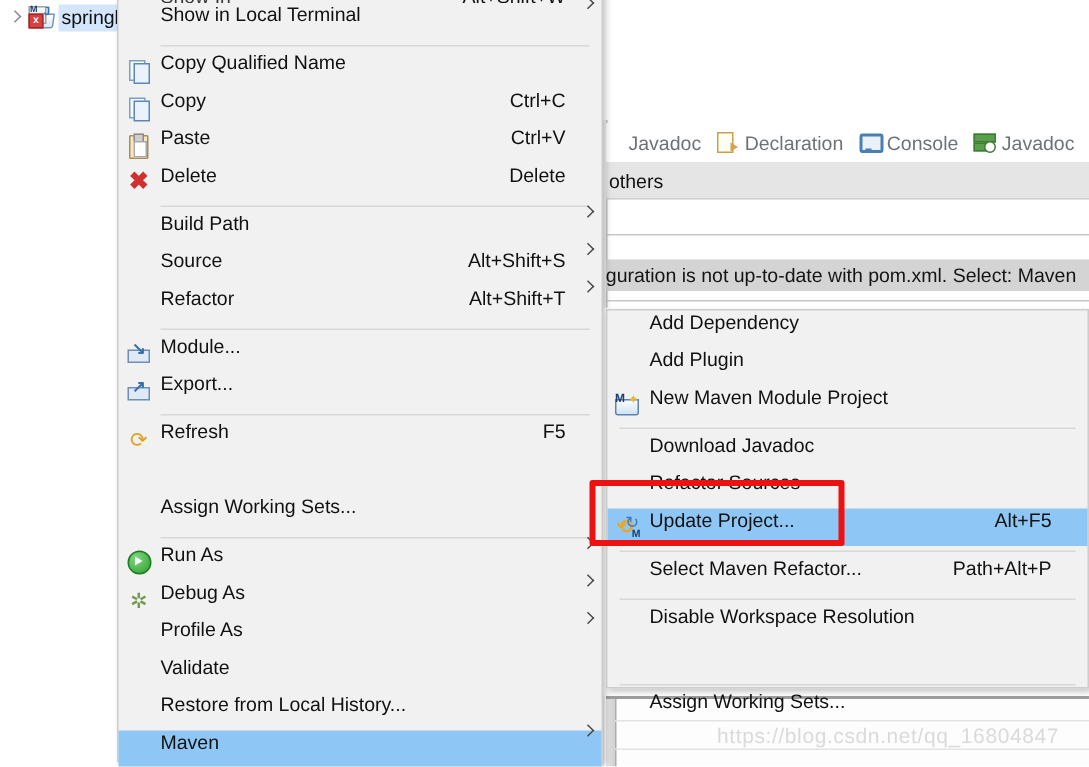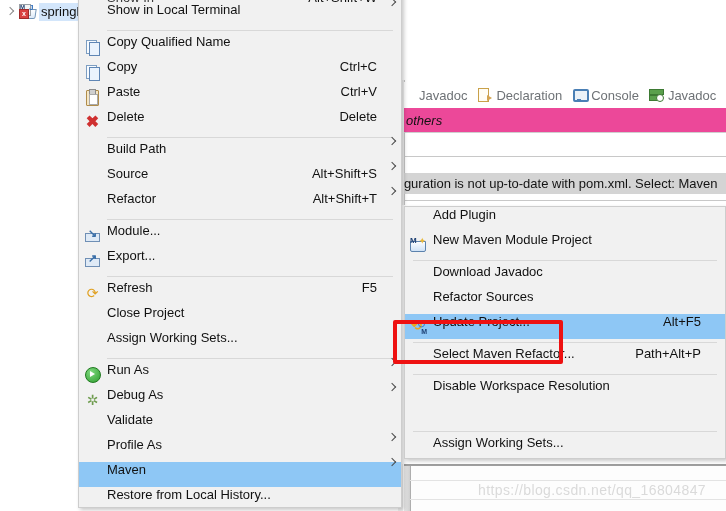--- a/index.html
+++ b/index.html
@@ -163,25 +163,24 @@
   .ic-partial .p1 {
     position: absolute; left: 0; top: 1px;
     width: 6px; height: 12px;
     background: #cfe0f2; border: 1px solid #5d87b5;
   }
 
   #view-header-row {
     position: absolute;
     left: 404px; top: 108px;
     right: 0; height: 24px;
-    background: #ec4899;
+    background: #e5e5e5;
     border-bottom: 1px solid #cfcfcf;
     display: flex;
     align-items: center;
-    font-style: italic;
   }
   #others-label {
     font-size: 13px;
     color: #111;
     padding-left: 2px;
   }
   #collapse-chev {
     position: absolute;
     left: 185px; top: 129px;
     width: 14px; height: 10px;
@@ -630,21 +629,20 @@
     <span class="gut">
       <span class="mico ic-refresh">⟳</span>
     </span>
     <span class="lbl">Refresh</span>
     <span class="acc">F5</span>
     <span class="arw"></span>
   </div>
 
   <div class="mi">
     <span class="gut"></span>
-    <span class="lbl">Close Project</span>
     <span class="acc"></span>
     <span class="arw"></span>
   </div>
 
   <div class="mi">
     <span class="gut"></span>
     <span class="lbl">Assign Working Sets...</span>
     <span class="acc"></span>
     <span class="arw"></span>
   </div>
@@ -667,50 +665,56 @@
     <span class="gut">
       <span class="mico ic-debug">✲</span>
     </span>
     <span class="lbl">Debug As</span>
     <span class="acc"></span>
     <span class="arw on"></span>
   </div>
 
   <div class="mi">
     <span class="gut"></span>
+    <span class="lbl">Profile As</span>
+    <span class="acc"></span>
+    <span class="arw on"></span>
+  </div>
+
+  <div class="mi">
+    <span class="gut"></span>
     <span class="lbl">Validate</span>
     <span class="acc"></span>
     <span class="arw"></span>
   </div>
 
   <div class="mi">
     <span class="gut"></span>
-    <span class="lbl">Profile As</span>
-    <span class="acc"></span>
-    <span class="arw on"></span>
+    <span class="lbl">Restore from Local History...</span>
+    <span class="acc"></span>
+    <span class="arw"></span>
   </div>
 
   <div class="mi sel">
     <span class="gut"></span>
     <span class="lbl">Maven</span>
     <span class="acc"></span>
     <span class="arw on"></span>
   </div>
 
-  <div class="mi">
-    <span class="gut"></span>
-    <span class="lbl">Restore from Local History...</span>
-    <span class="acc"></span>
-    <span class="arw"></span>
-  </div>
-
 </div>
 
 <div class="menu" id="sub-menu">
 
+  <div class="mi">
+    <span class="gut"></span>
+    <span class="lbl">Add Dependency</span>
+    <span class="acc"></span>
+    <span class="arw"></span>
+  </div>
 
   <div class="mi">
     <span class="gut"></span>
     <span class="lbl">Add Plugin</span>
     <span class="acc"></span>
     <span class="arw"></span>
   </div>
 
   <div class="mi">
     <span class="gut">

